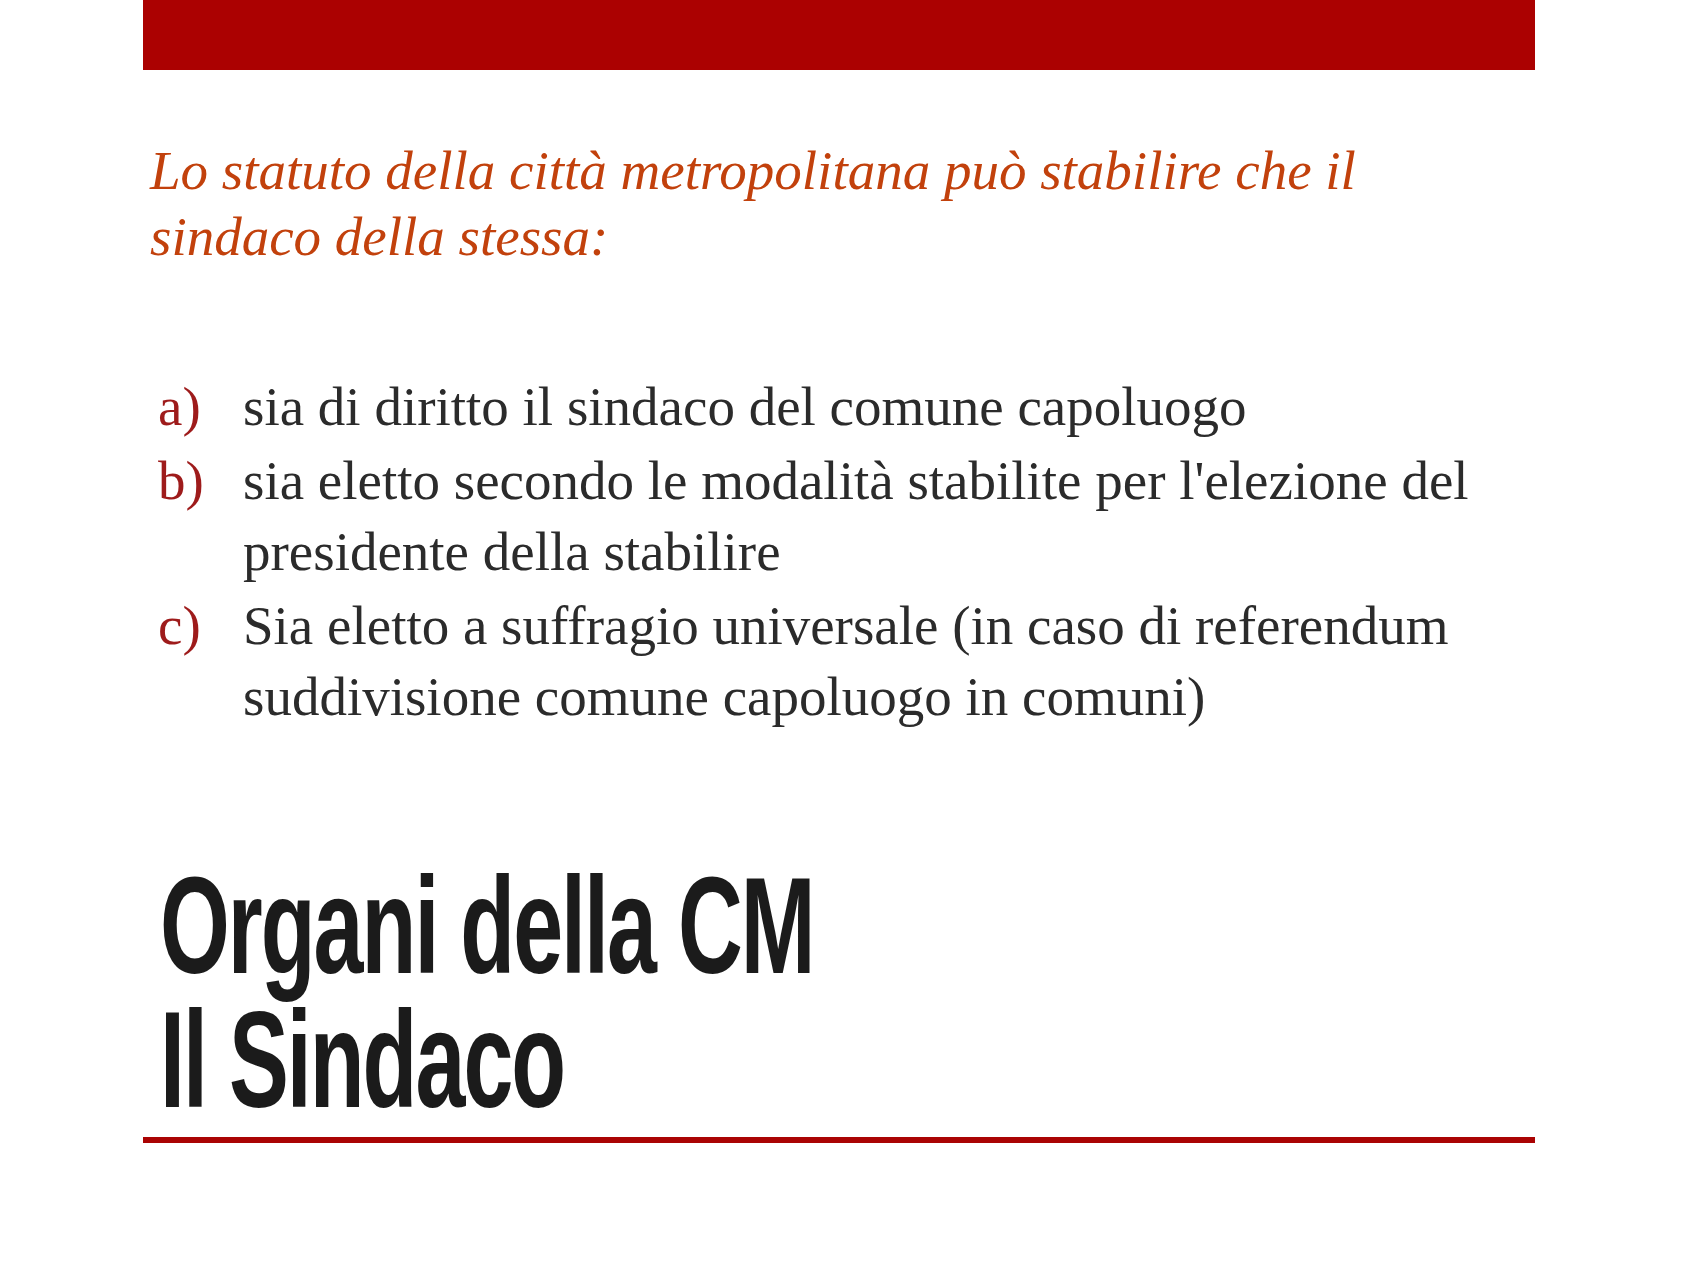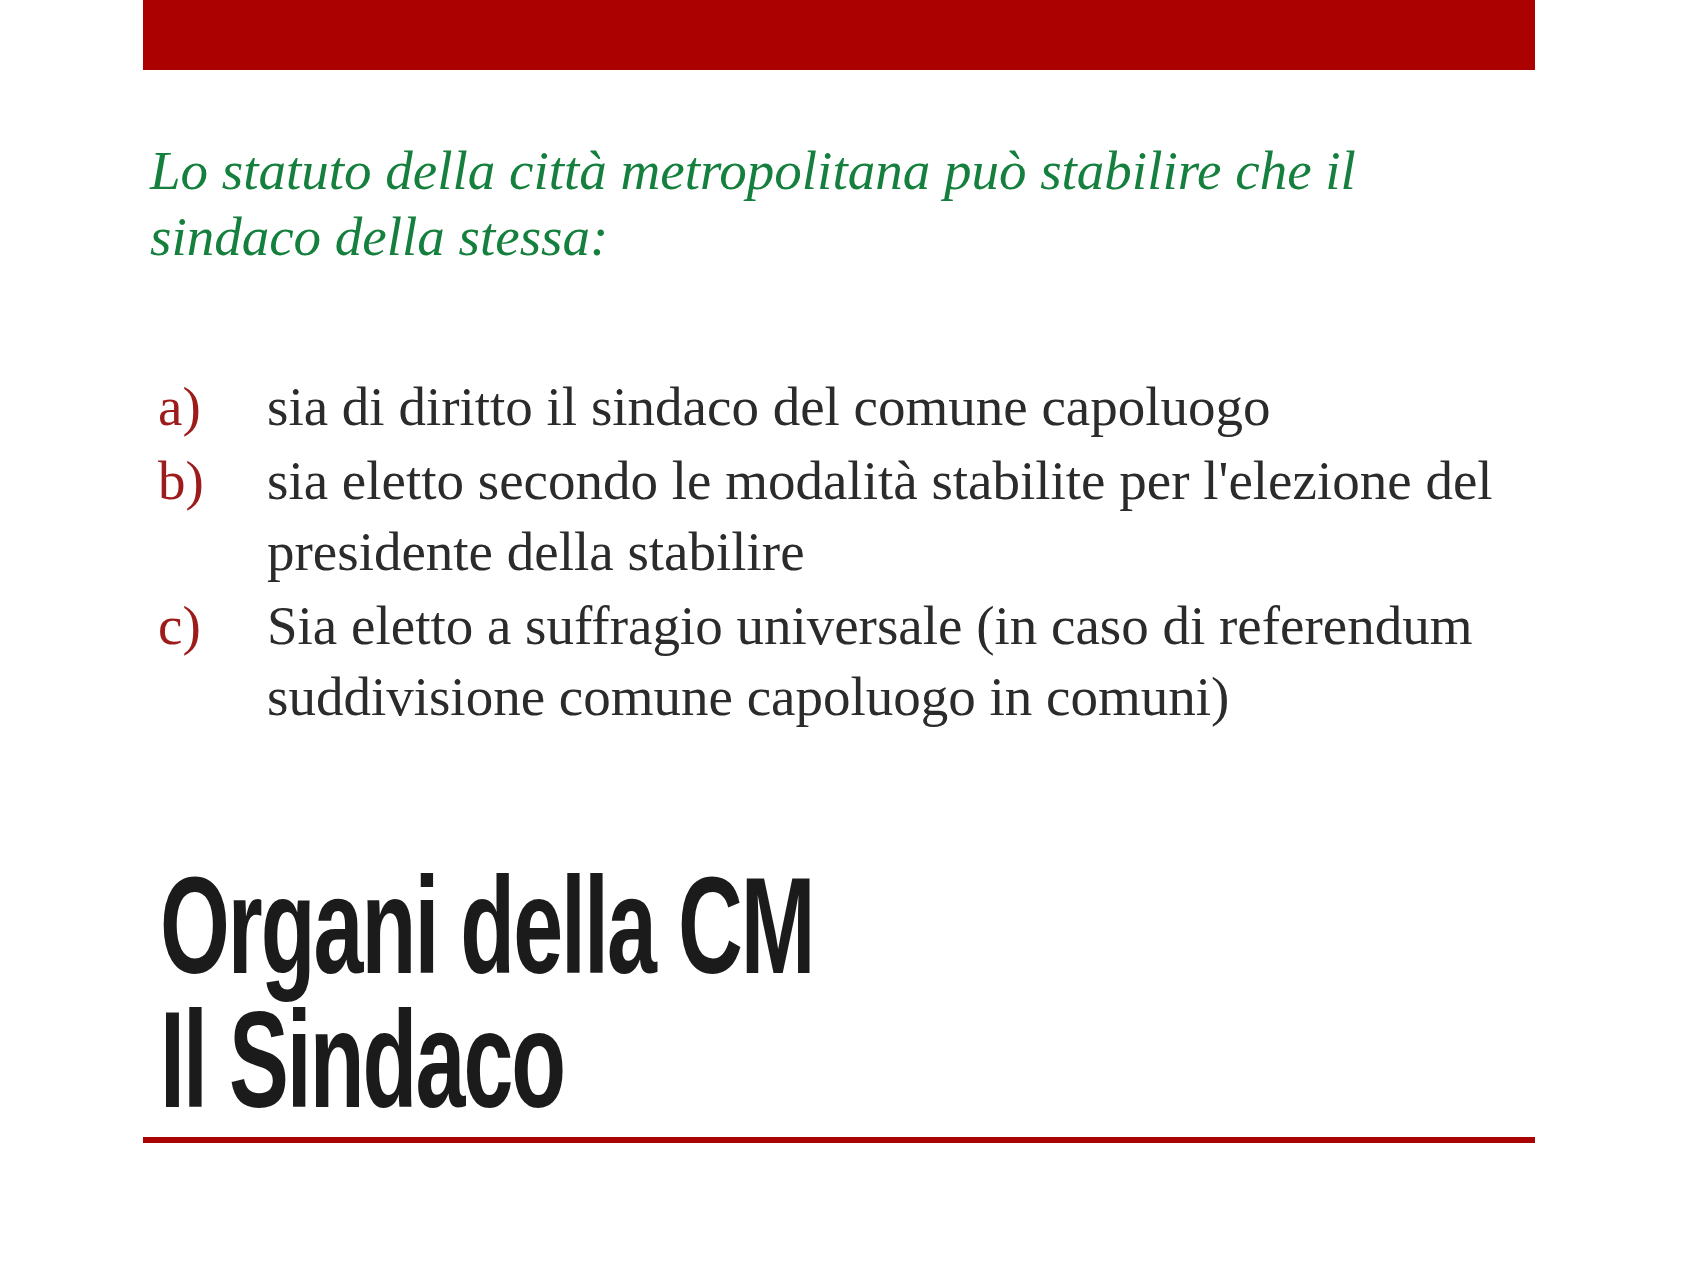--- a/index.html
+++ b/index.html
@@ -41,21 +41,20 @@
     align-items: flex-start;
     margin-bottom: 3px;
   }
   .list-marker {
     flex: 0 0 85px;
     width: 85px;
   }
   .list-text {
     flex: 1 1 auto;
     white-space: pre-line;
-    margin-left: 24px;
   }
   .title {
     position: absolute;
     left: 160px;
     top: 858px;
     font-family: "Liberation Sans", sans-serif;
     font-weight: bold;
     font-size: 138px;
     line-height: 134px;
     letter-spacing: -3px;
@@ -71,21 +70,21 @@
     height: 6px;
   }
 </style>
 </head>
 <body>
 
 <div class="slide">
 
   <div class="top-bar" style="background-color: rgb(171, 1, 1);"></div>
 
-  <div class="intro" style="color: #15803d;">Lo statuto della città metropolitana può stabilire che il
+  <div class="intro" style="color: #c2410c;">Lo statuto della città metropolitana può stabilire che il
 sindaco della stessa:</div>
 
   <div class="list" style="color: rgb(43, 43, 43);">
 
     <div class="list-item">
       <span class="list-marker" style="color: rgb(158, 27, 27);">a)</span>
       <span class="list-text">sia di diritto il sindaco del comune capoluogo</span>
     </div>
 
     <div class="list-item">

